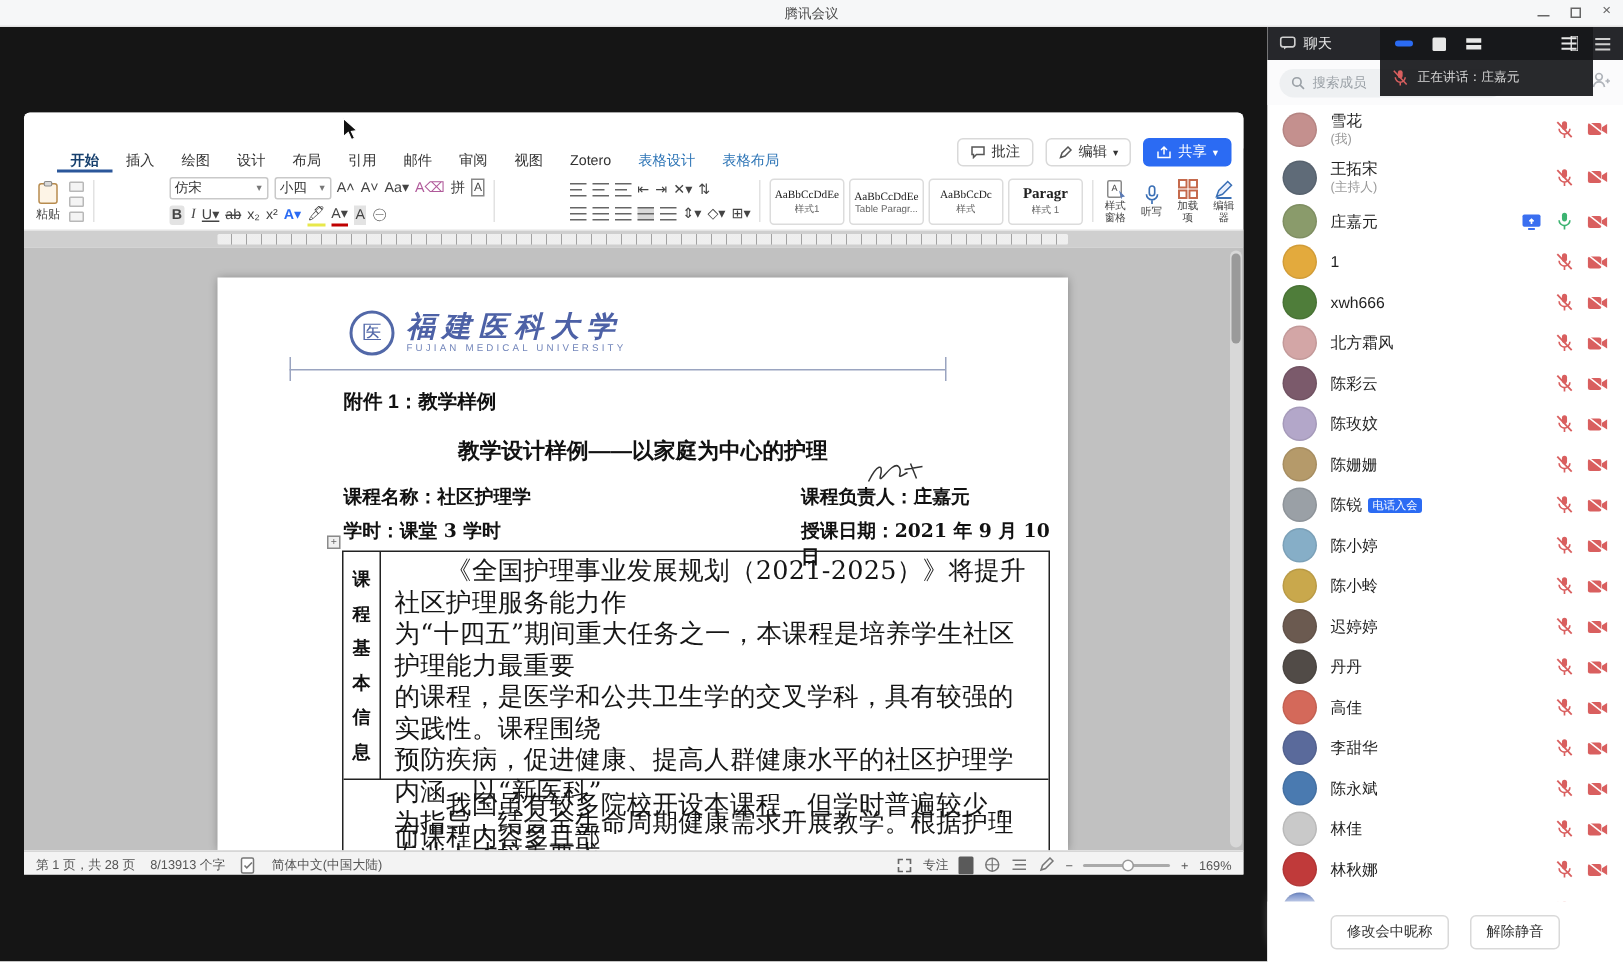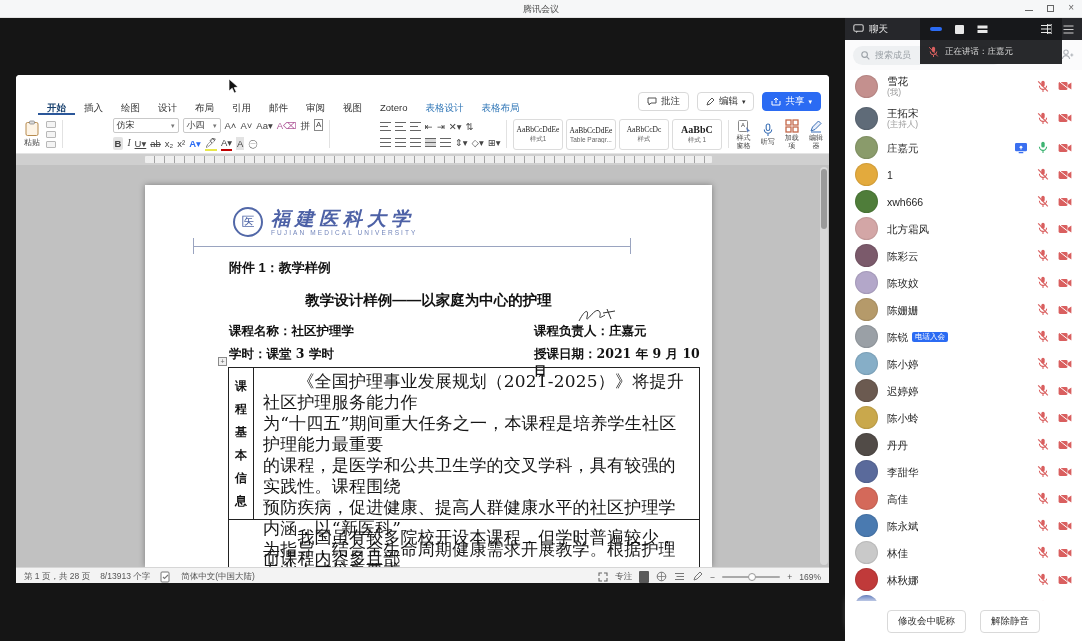--- a/index.html
+++ b/index.html
@@ -275,21 +275,21 @@
               </div>
               <div class="style-card">
                 <span class="sample">AaBbCcDdEe</span>
                 <span class="slabel">Table Paragr...</span>
               </div>
               <div class="style-card">
                 <span class="sample">AaBbCcDc</span>
                 <span class="slabel">样式</span>
               </div>
               <div class="style-card big">
-                <span class="sample">AaBbC</span>
+                <span class="sample">Paragr</span>
                 <span class="slabel">样式 1</span>
               </div>
             </div>
           <div class="rsep"></div>
 
           <div class="tool-stack">
             <svg width="14" height="14" viewBox="0 0 14 14">
                 <rect x="1.5" y="1.5" width="9" height="11" rx="1" fill="#fff" stroke="#8a8a8a"></rect>
                 <path d="M9 8l4 4-2 .5-.5 1.5z" fill="#5a7ab5"></path>
                 <text x="4" y="8" font-size="6" fill="#444">A</text>
@@ -675,99 +675,99 @@
                 <line x1="1.2" y1="1.4" x2="10.8" y2="11.4" stroke="#d95f5f" stroke-width="1.2"></line>
               </svg>
               <svg width="14" height="10" viewBox="0 0 14 10">
                 <rect x="0.6" y="1" width="9" height="8" rx="1.4" fill="#d95f5f"></rect>
                 <path d="M10 3.8 13.4 1.6v6.8L10 6.2z" fill="#d95f5f"></path>
                 <line x1="1.4" y1="0.6" x2="12.6" y2="9.4" stroke="#fff" stroke-width="1"></line>
               </svg>
             </div>
           </div>
           <div class="p-row norm">
+            <span class="avatar" style="background: rgb(201, 168, 76);"></span>
+            <div class="p-names">
+              <span class="p-name">陈小蛉</span>
+            </div>
+            <div class="p-icons">
+              <svg width="12" height="13" viewBox="0 0 12 13">
+                <rect x="4.3" y="0.8" width="3.4" height="5.8" rx="1.7" fill="#d95f5f"></rect>
+                <path d="M2.4 5.8a3.6 3.6 0 0 0 7.2 0" fill="none" stroke="#d95f5f" stroke-width="1.1"></path>
+                <line x1="6" y1="9.6" x2="6" y2="12" stroke="#d95f5f" stroke-width="1.1"></line>
+                <line x1="1.2" y1="1.4" x2="10.8" y2="11.4" stroke="#d95f5f" stroke-width="1.2"></line>
+              </svg>
+              <svg width="14" height="10" viewBox="0 0 14 10">
+                <rect x="0.6" y="1" width="9" height="8" rx="1.4" fill="#d95f5f"></rect>
+                <path d="M10 3.8 13.4 1.6v6.8L10 6.2z" fill="#d95f5f"></path>
+                <line x1="1.4" y1="0.6" x2="12.6" y2="9.4" stroke="#fff" stroke-width="1"></line>
+              </svg>
+            </div>
+          </div>
+          <div class="p-row norm">
             <span class="avatar" style="background: rgb(107, 90, 80);"></span>
             <div class="p-names">
               <span class="p-name">迟婷婷</span>
             </div>
             <div class="p-icons">
               <svg width="12" height="13" viewBox="0 0 12 13">
                 <rect x="4.3" y="0.8" width="3.4" height="5.8" rx="1.7" fill="#d95f5f"></rect>
                 <path d="M2.4 5.8a3.6 3.6 0 0 0 7.2 0" fill="none" stroke="#d95f5f" stroke-width="1.1"></path>
                 <line x1="6" y1="9.6" x2="6" y2="12" stroke="#d95f5f" stroke-width="1.1"></line>
                 <line x1="1.2" y1="1.4" x2="10.8" y2="11.4" stroke="#d95f5f" stroke-width="1.2"></line>
               </svg>
               <svg width="14" height="10" viewBox="0 0 14 10">
                 <rect x="0.6" y="1" width="9" height="8" rx="1.4" fill="#d95f5f"></rect>
                 <path d="M10 3.8 13.4 1.6v6.8L10 6.2z" fill="#d95f5f"></path>
                 <line x1="1.4" y1="0.6" x2="12.6" y2="9.4" stroke="#fff" stroke-width="1"></line>
               </svg>
             </div>
           </div>
           <div class="p-row norm">
-            <span class="avatar" style="background: rgb(201, 168, 76);"></span>
-            <div class="p-names">
-              <span class="p-name">陈小蛉</span>
-            </div>
-            <div class="p-icons">
-              <svg width="12" height="13" viewBox="0 0 12 13">
-                <rect x="4.3" y="0.8" width="3.4" height="5.8" rx="1.7" fill="#d95f5f"></rect>
-                <path d="M2.4 5.8a3.6 3.6 0 0 0 7.2 0" fill="none" stroke="#d95f5f" stroke-width="1.1"></path>
-                <line x1="6" y1="9.6" x2="6" y2="12" stroke="#d95f5f" stroke-width="1.1"></line>
-                <line x1="1.2" y1="1.4" x2="10.8" y2="11.4" stroke="#d95f5f" stroke-width="1.2"></line>
-              </svg>
-              <svg width="14" height="10" viewBox="0 0 14 10">
-                <rect x="0.6" y="1" width="9" height="8" rx="1.4" fill="#d95f5f"></rect>
-                <path d="M10 3.8 13.4 1.6v6.8L10 6.2z" fill="#d95f5f"></path>
-                <line x1="1.4" y1="0.6" x2="12.6" y2="9.4" stroke="#fff" stroke-width="1"></line>
-              </svg>
-            </div>
-          </div>
-          <div class="p-row norm">
             <span class="avatar" style="background: rgb(81, 75, 71);"></span>
             <div class="p-names">
               <span class="p-name">丹丹</span>
             </div>
             <div class="p-icons">
               <svg width="12" height="13" viewBox="0 0 12 13">
                 <rect x="4.3" y="0.8" width="3.4" height="5.8" rx="1.7" fill="#d95f5f"></rect>
                 <path d="M2.4 5.8a3.6 3.6 0 0 0 7.2 0" fill="none" stroke="#d95f5f" stroke-width="1.1"></path>
                 <line x1="6" y1="9.6" x2="6" y2="12" stroke="#d95f5f" stroke-width="1.1"></line>
                 <line x1="1.2" y1="1.4" x2="10.8" y2="11.4" stroke="#d95f5f" stroke-width="1.2"></line>
               </svg>
               <svg width="14" height="10" viewBox="0 0 14 10">
                 <rect x="0.6" y="1" width="9" height="8" rx="1.4" fill="#d95f5f"></rect>
                 <path d="M10 3.8 13.4 1.6v6.8L10 6.2z" fill="#d95f5f"></path>
                 <line x1="1.4" y1="0.6" x2="12.6" y2="9.4" stroke="#fff" stroke-width="1"></line>
               </svg>
             </div>
           </div>
           <div class="p-row norm">
+            <span class="avatar" style="background: rgb(212, 105, 90);"></span>
+            <div class="p-names">
+              <span class="p-name">高佳</span>
+            </div>
+            <div class="p-icons">
+              <svg width="12" height="13" viewBox="0 0 12 13">
+                <rect x="4.3" y="0.8" width="3.4" height="5.8" rx="1.7" fill="#d95f5f"></rect>
+                <path d="M2.4 5.8a3.6 3.6 0 0 0 7.2 0" fill="none" stroke="#d95f5f" stroke-width="1.1"></path>
+                <line x1="6" y1="9.6" x2="6" y2="12" stroke="#d95f5f" stroke-width="1.1"></line>
+                <line x1="1.2" y1="1.4" x2="10.8" y2="11.4" stroke="#d95f5f" stroke-width="1.2"></line>
+              </svg>
+              <svg width="14" height="10" viewBox="0 0 14 10">
+                <rect x="0.6" y="1" width="9" height="8" rx="1.4" fill="#d95f5f"></rect>
+                <path d="M10 3.8 13.4 1.6v6.8L10 6.2z" fill="#d95f5f"></path>
+                <line x1="1.4" y1="0.6" x2="12.6" y2="9.4" stroke="#fff" stroke-width="1"></line>
+              </svg>
+            </div>
+          </div>
+          <div class="p-row norm">
             <span class="avatar" style="background: rgb(90, 106, 155);"></span>
             <div class="p-names">
               <span class="p-name">李甜华</span>
-            </div>
-            <div class="p-icons">
-              <svg width="12" height="13" viewBox="0 0 12 13">
-                <rect x="4.3" y="0.8" width="3.4" height="5.8" rx="1.7" fill="#d95f5f"></rect>
-                <path d="M2.4 5.8a3.6 3.6 0 0 0 7.2 0" fill="none" stroke="#d95f5f" stroke-width="1.1"></path>
-                <line x1="6" y1="9.6" x2="6" y2="12" stroke="#d95f5f" stroke-width="1.1"></line>
-                <line x1="1.2" y1="1.4" x2="10.8" y2="11.4" stroke="#d95f5f" stroke-width="1.2"></line>
-              </svg>
-              <svg width="14" height="10" viewBox="0 0 14 10">
-                <rect x="0.6" y="1" width="9" height="8" rx="1.4" fill="#d95f5f"></rect>
-                <path d="M10 3.8 13.4 1.6v6.8L10 6.2z" fill="#d95f5f"></path>
-                <line x1="1.4" y1="0.6" x2="12.6" y2="9.4" stroke="#fff" stroke-width="1"></line>
-              </svg>
-            </div>
-          </div>
-          <div class="p-row norm">
-            <span class="avatar" style="background: rgb(212, 105, 90);"></span>
-            <div class="p-names">
-              <span class="p-name">高佳</span>
             </div>
             <div class="p-icons">
               <svg width="12" height="13" viewBox="0 0 12 13">
                 <rect x="4.3" y="0.8" width="3.4" height="5.8" rx="1.7" fill="#d95f5f"></rect>
                 <path d="M2.4 5.8a3.6 3.6 0 0 0 7.2 0" fill="none" stroke="#d95f5f" stroke-width="1.1"></path>
                 <line x1="6" y1="9.6" x2="6" y2="12" stroke="#d95f5f" stroke-width="1.1"></line>
                 <line x1="1.2" y1="1.4" x2="10.8" y2="11.4" stroke="#d95f5f" stroke-width="1.2"></line>
               </svg>
               <svg width="14" height="10" viewBox="0 0 14 10">
                 <rect x="0.6" y="1" width="9" height="8" rx="1.4" fill="#d95f5f"></rect>

